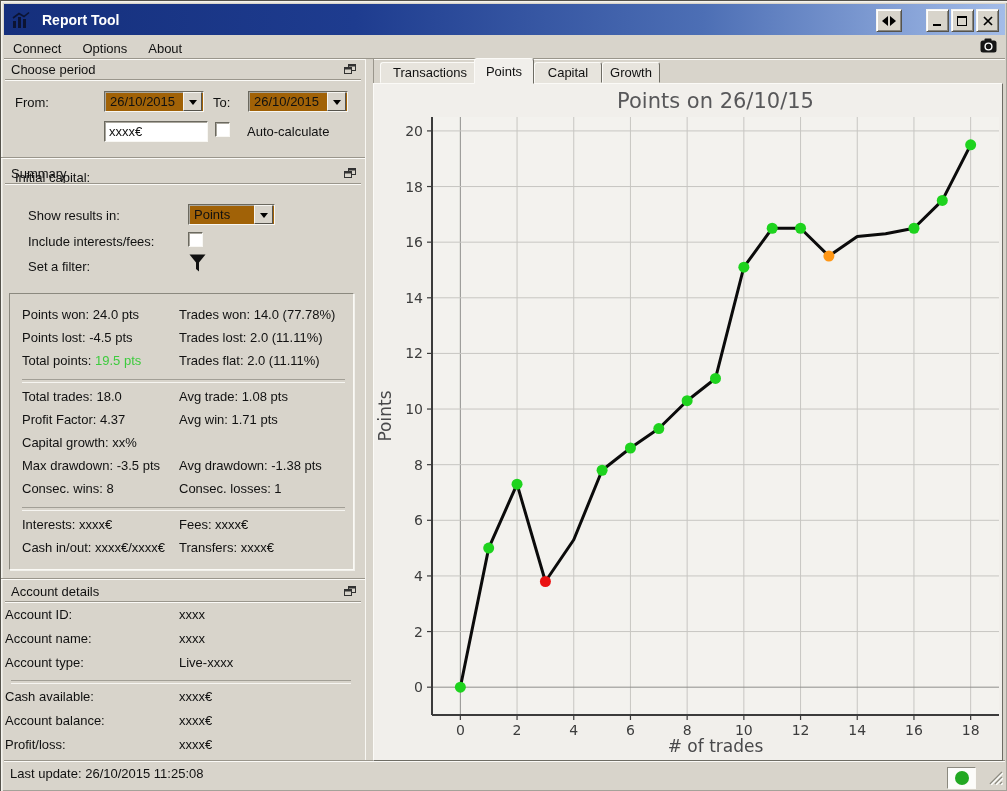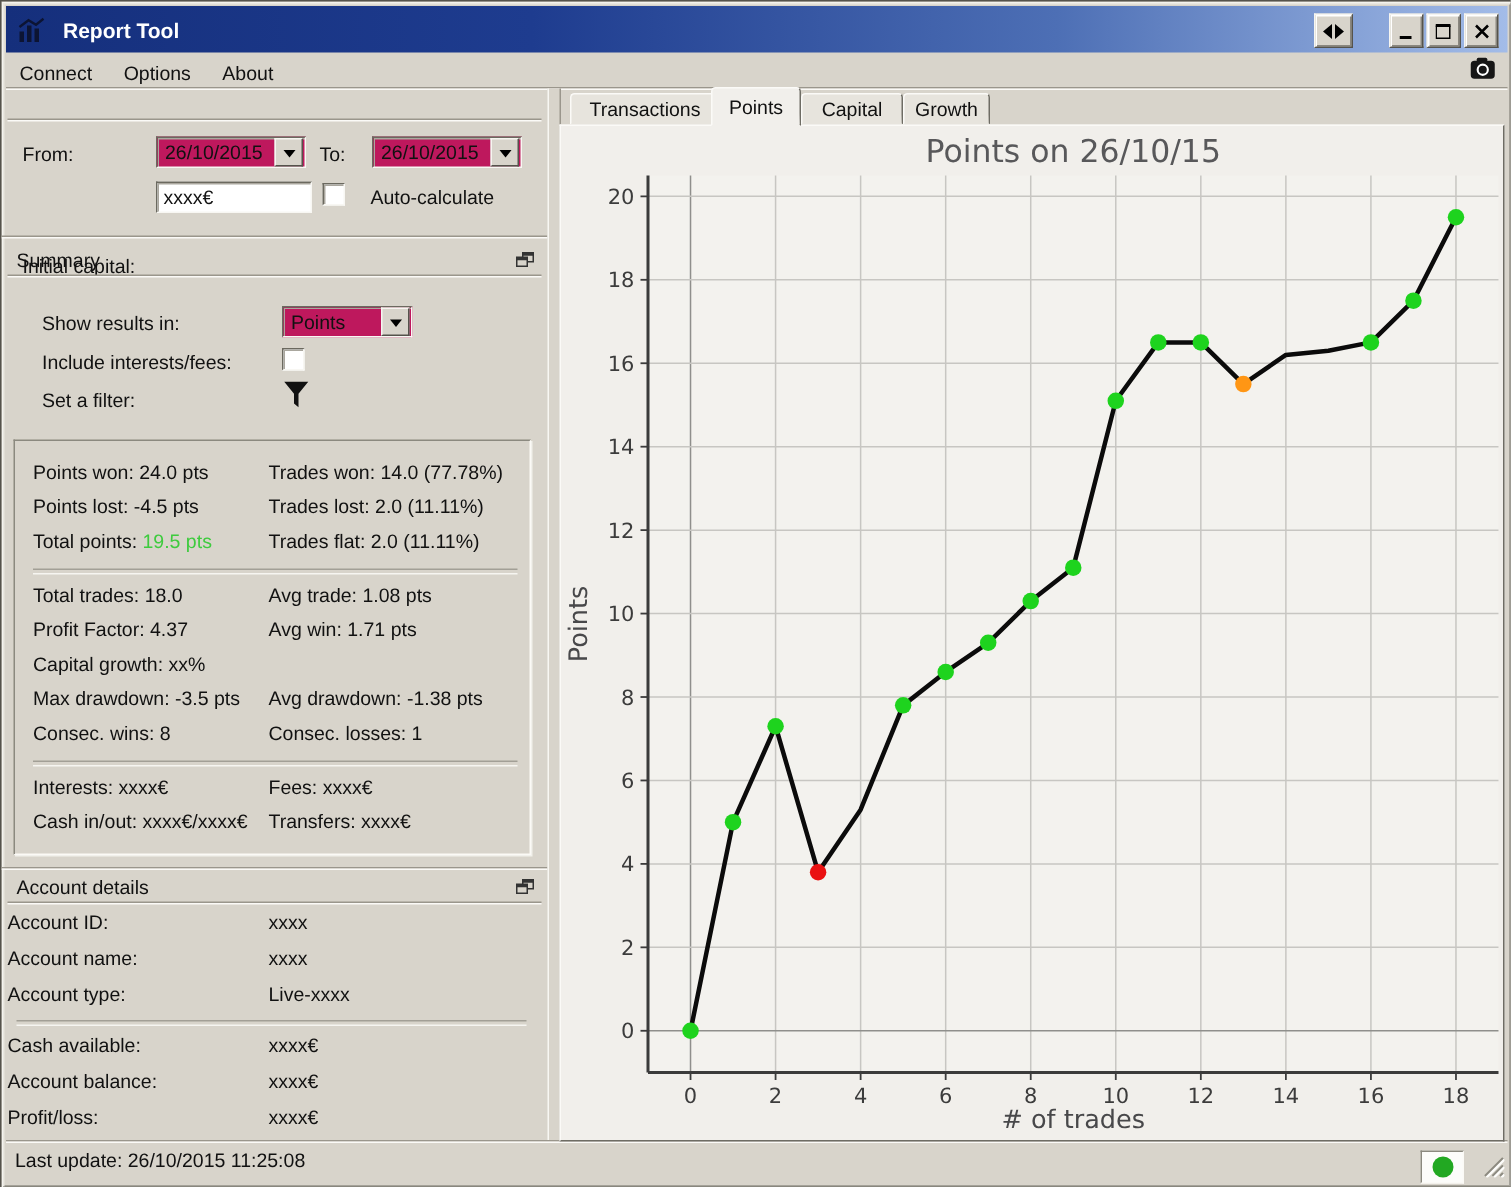--- a/index.html
+++ b/index.html
@@ -30,21 +30,21 @@
   .camera-btn{position:absolute;right:6px;top:0px;}
   
   .hline{position:absolute;height:0;border-top:1px solid #9a968c;border-bottom:1px solid #fbfaf7;}
   .vsplit{position:absolute;left:364px;top:58px;width:7px;height:701px;background:#d8d4cb;
     border-left:1px solid #f8f7f3;border-right:1px solid #9a968c;}
   
   .group-header{position:absolute;left:8px;width:349px;height:16px;}
   .group-title{position:absolute;left:2px;top:0;}
   .float-icon{position:absolute;right:2px;top:1px;}
   
-  .combo{position:absolute;height:21px;background:#be185d;box-sizing:border-box;
+  .combo{position:absolute;height:21px;background:#a16207;box-sizing:border-box;
     border:1px solid;border-color:#6b695f #f8f7f3 #f8f7f3 #6b695f;
     box-shadow:inset 1px 1px 0 #aaa79e;display:flex;align-items:center;}
   .combo .val{flex:1;padding:0 5px;overflow:hidden;white-space:nowrap;}
   .combo .drop{width:17px;height:17px;margin-right:1px;background:#d8d4cb;flex:0 0 17px;
     border:1px solid;border-color:#f6f5f1 #55534c #55534c #f6f5f1;
     display:flex;align-items:center;justify-content:center;}
   .arr{width:0;height:0;border:4px solid transparent;border-top:5px solid #000;margin-top:5px;}
   .textbox{position:absolute;height:21px;background:#fff;box-sizing:border-box;
     border:1px solid;border-color:#6b695f #f8f7f3 #f8f7f3 #6b695f;
     box-shadow:inset 1px 1px 0 #aaa79e;padding:0 4px;font-family:"Liberation Sans",sans-serif;
@@ -130,20 +130,31 @@
     <span class="camera-btn">
       <svg width="18" height="15" viewBox="0 0 18 15">
         <rect x="4.5" y="0.5" width="7" height="4" rx="1" fill="#161616"></rect>
         <rect x="0.5" y="2.5" width="16" height="12" rx="2.5" fill="#161616"></rect>
         <circle cx="8.5" cy="8.5" r="3.4" fill="none" stroke="#fff" stroke-width="1.4"></circle>
       </svg>
     </span>
   </div>
   <div class="hline" style="left:3px;top:57px;width:1001px;"></div>
 
+  <div class="group-header" style="top:61px;">
+    <span class="group-title">Choose period</span>
+    <span class="float-icon">
+      <svg width="12" height="11">
+          <rect x="4.5" y="0.5" width="7" height="6" fill="none" stroke="#333"></rect>
+          <rect x="4.5" y="0.5" width="7" height="2" fill="#333"></rect>
+          <rect x="0.5" y="3.5" width="7" height="6" fill="#d8d4cb" stroke="#333"></rect>
+          <rect x="0.5" y="3.5" width="7" height="2" fill="#333"></rect>
+        </svg>
+    </span>
+  </div>
   <div class="hline" style="left:4px;top:78px;width:356px;"></div>
 
   <span class="lbl" style="left:14px;top:94px;">From:</span>
   <div class="combo" style="left:103px;top:90px;width:100px;">
     <span class="val">26/10/2015</span>
     <span class="drop">
         <span class="arr"></span>
       </span>
   </div>
   <span class="lbl" style="left:212px;top:94px;">To:</span>

